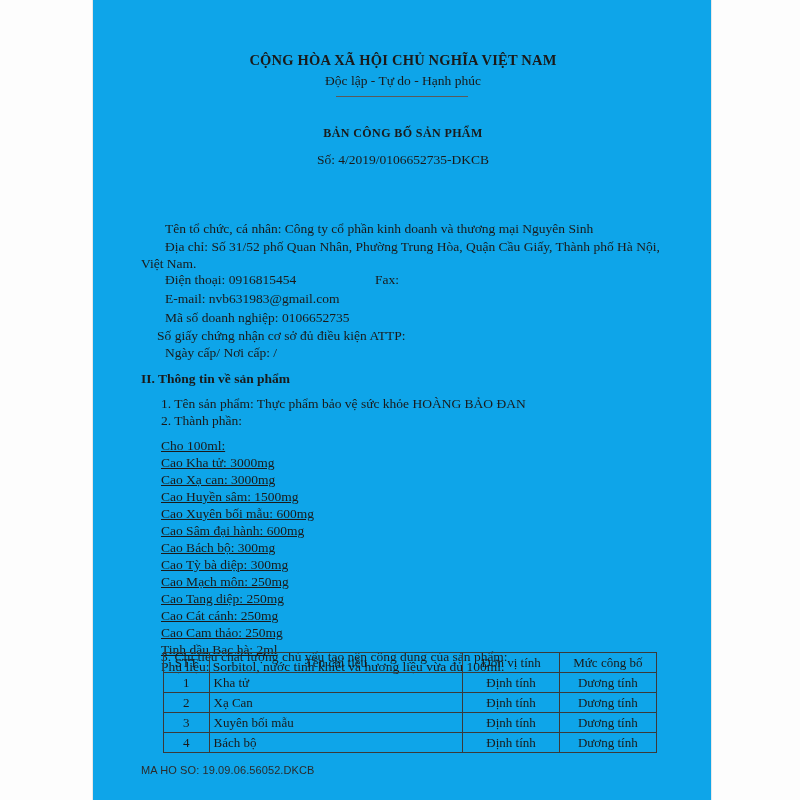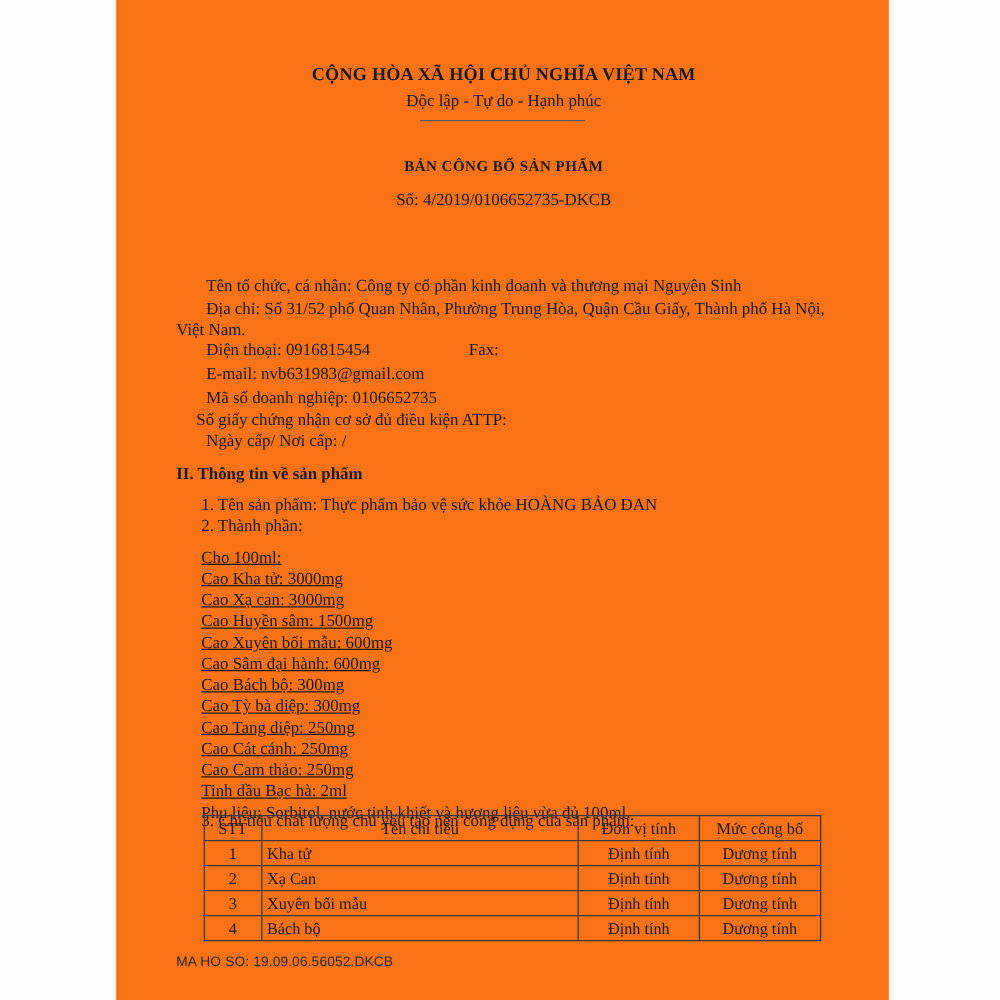--- a/index.html
+++ b/index.html
@@ -23,21 +23,21 @@
     background: #fdfdfd;
   }
 
   
   .page {
     position: absolute;
     left: 92px;
     top: 0;
     width: 620px;
     height: 800px;
-    background: #f97316;
+    background: #0ea5e9;
     border-left: 1px solid #e8e8e8;
     border-right: 1px solid #e8e8e8;
     box-sizing: border-box;
   }
 
   .page-inner {
     position: absolute;
     left: 0;
     top: 0;
     width: 620px;
@@ -211,20 +211,21 @@
 
       <div class="body-block ingredients">
         <span class="ing">Cho 100ml:</span>
         <span class="ing">Cao Kha tử: 3000mg</span>
         <span class="ing">Cao Xạ can: 3000mg</span>
         <span class="ing">Cao Huyền sâm: 1500mg</span>
         <span class="ing">Cao Xuyên bối mẫu: 600mg</span>
         <span class="ing">Cao Sâm đại hành: 600mg</span>
         <span class="ing">Cao Bách bộ: 300mg</span>
         <span class="ing">Cao Tỳ bà diệp: 300mg</span>
+        <span class="ing">Cao Mạch môn: 250mg</span>
         <span class="ing">Cao Tang diệp: 250mg</span>
         <span class="ing">Cao Cát cánh: 250mg</span>
         <span class="ing">Cao Cam thảo: 250mg</span>
         <span class="ing">Tinh dầu Bạc hà: 2ml</span>
         <span class="ing-last">Phụ liệu: Sorbitol, nước tinh khiết và hương liệu vừa đủ 100ml.</span>
       </div>
 
       <div class="body-line criteria-label">3. Chỉ tiêu chất lượng chủ yếu tạo nên công dụng của sản phẩm:</div>
 
       <table class="criteria-table">

